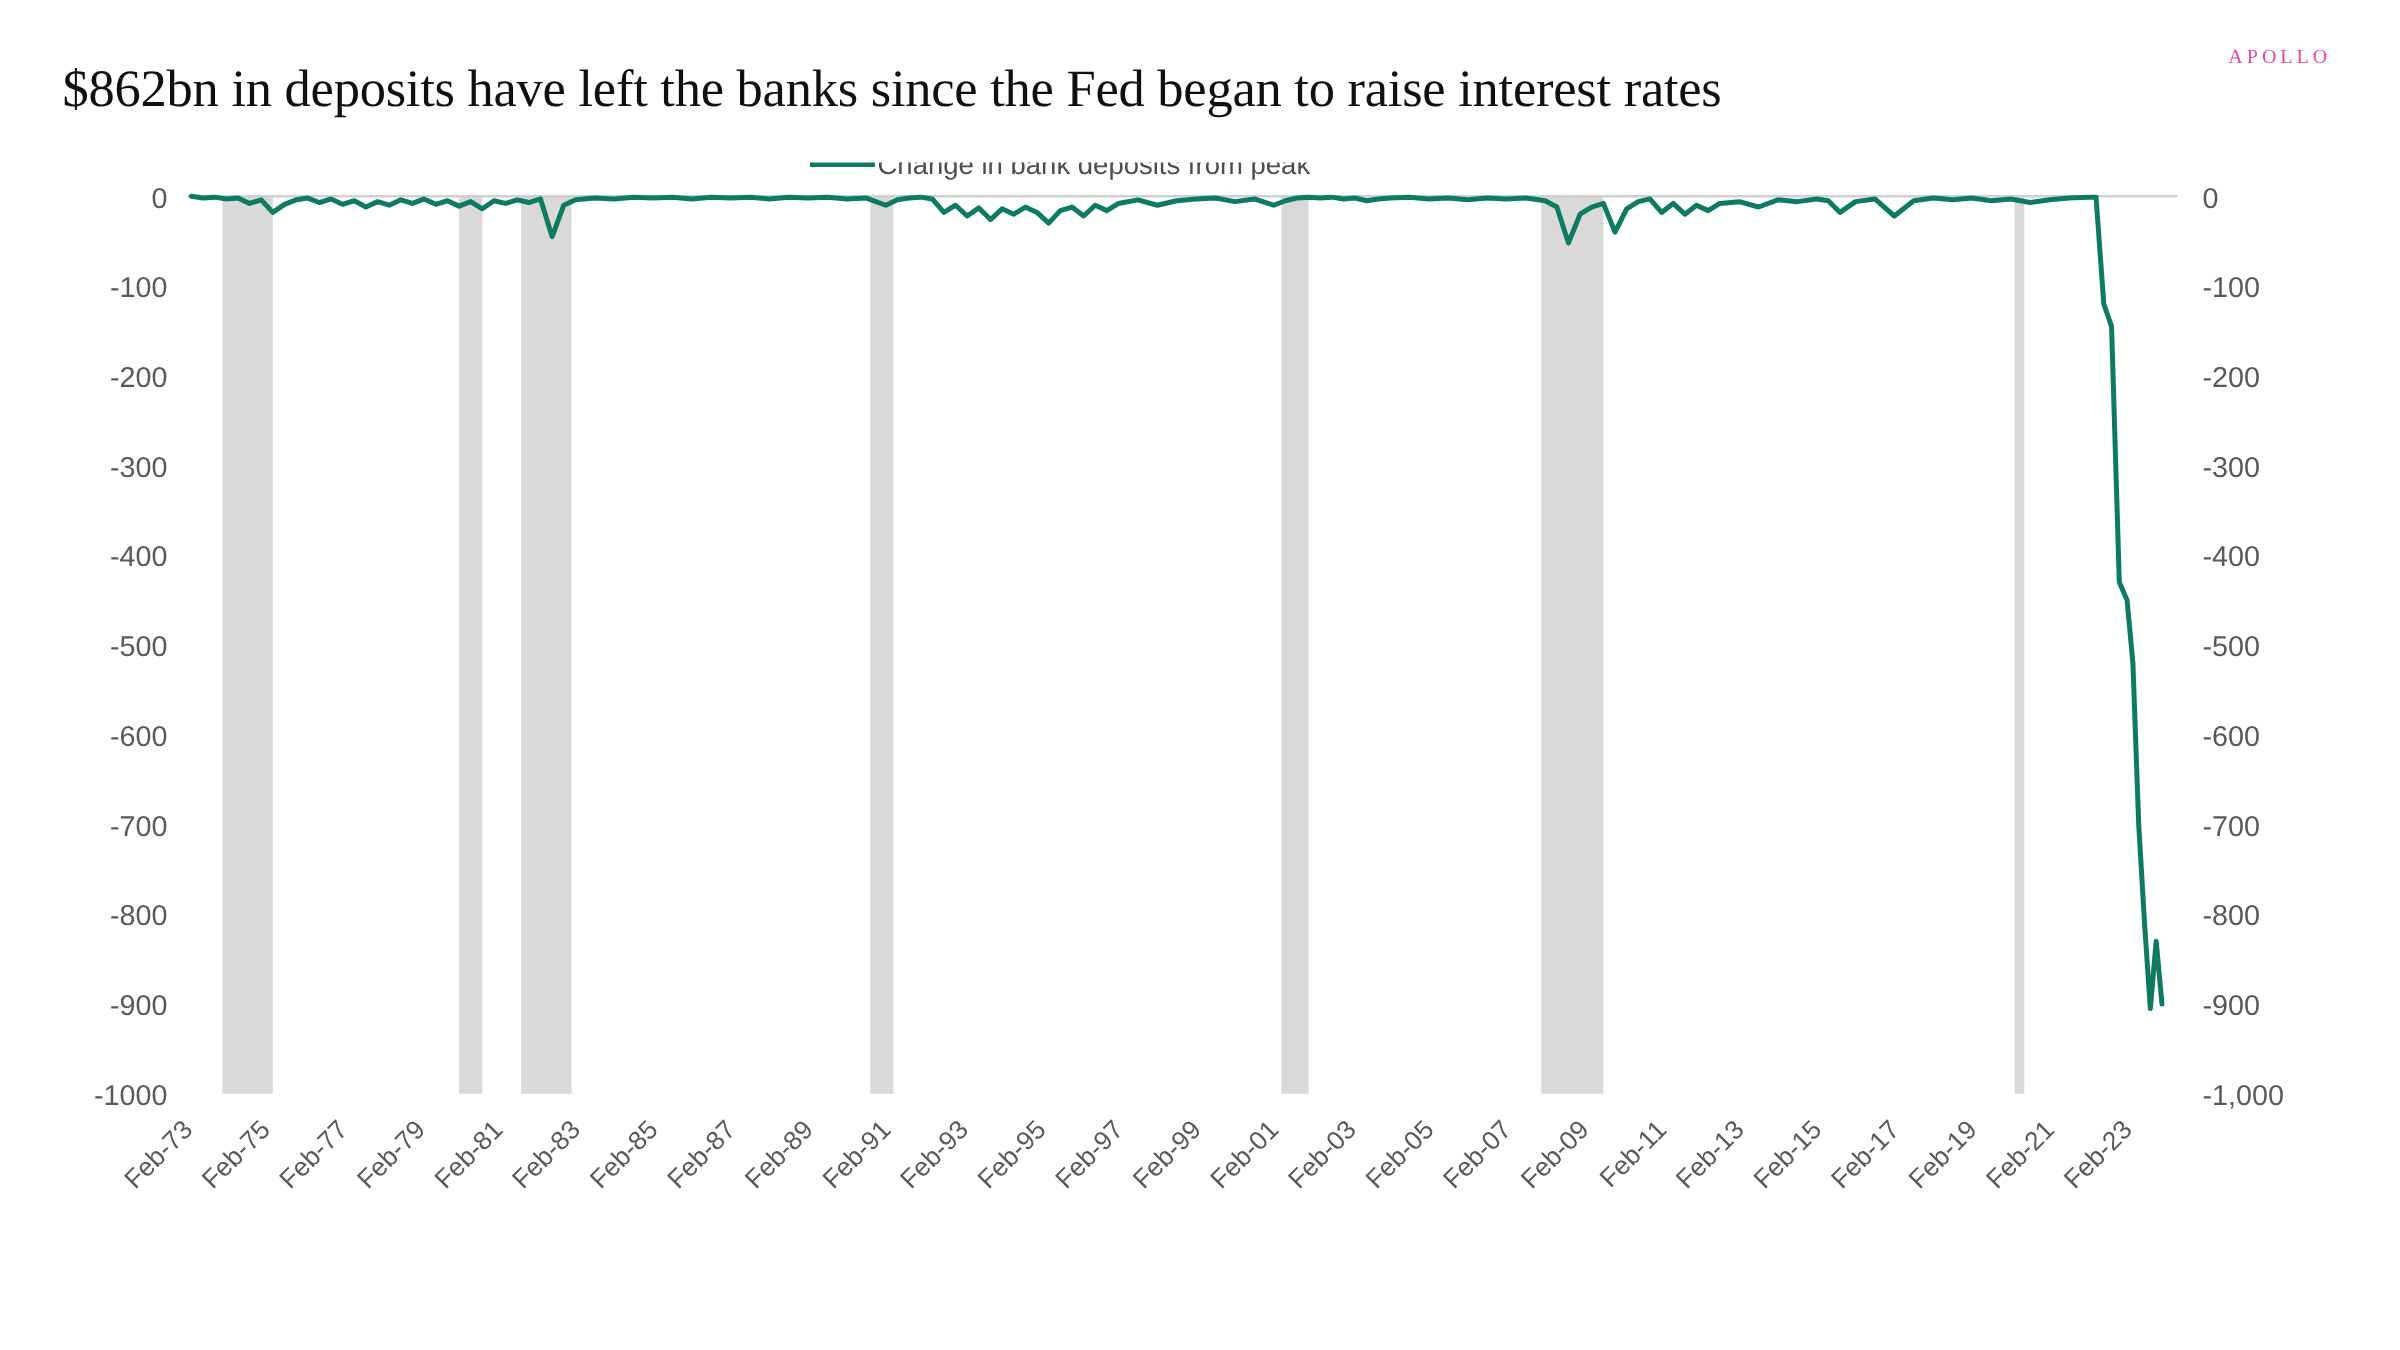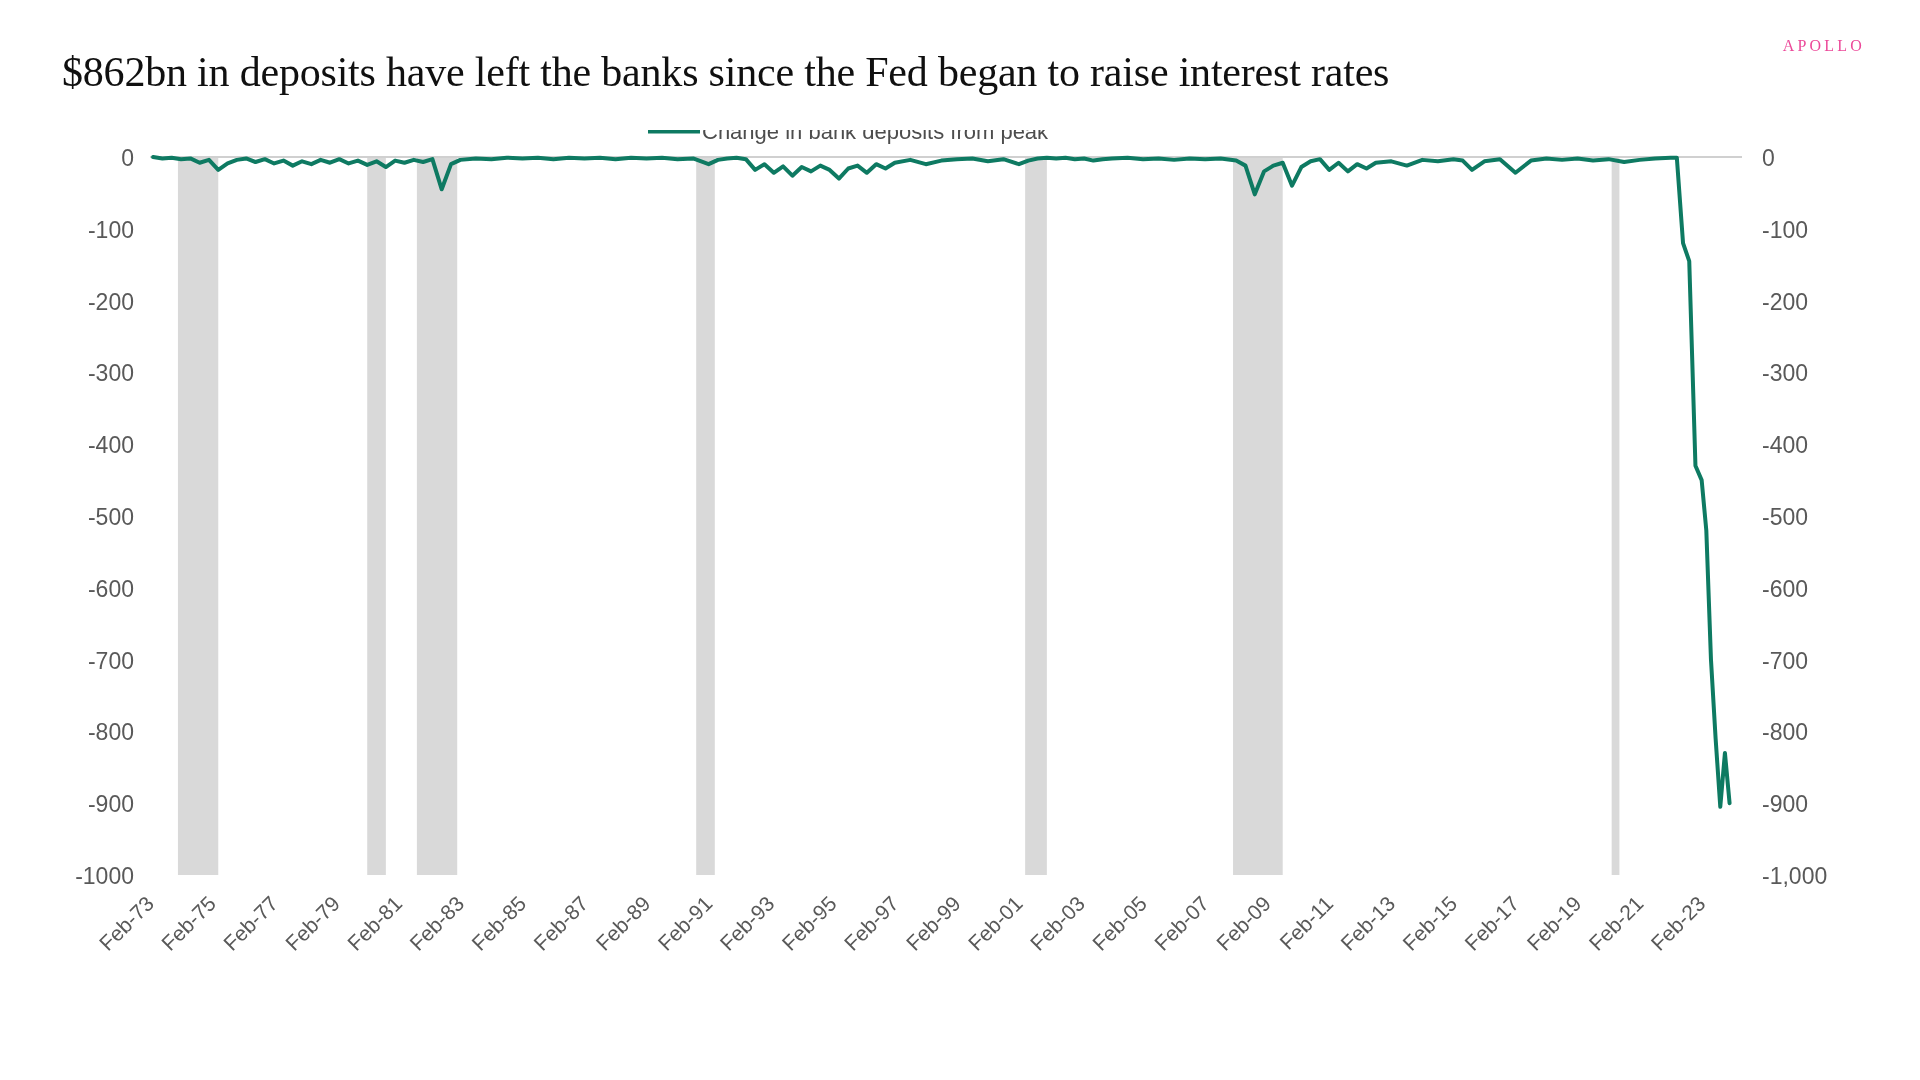--- a/index.html
+++ b/index.html
@@ -26,21 +26,21 @@
     right: 55px;
     font-family: "Liberation Serif", serif;
     font-size: 16px;
     letter-spacing: 3.2px;
     color: #ec4899;
     white-space: nowrap;
   }
   #chart-title {
     position: absolute;
     top: 48px;
-    left: 62px;
+    left: 50px;
     font-family: "Liberation Serif", serif;
     font-size: 42px;
     font-weight: 400;
     color: #101010;
     letter-spacing: -0.2px;
     white-space: nowrap;
   }
   
   #chart-area {
     position: absolute;

